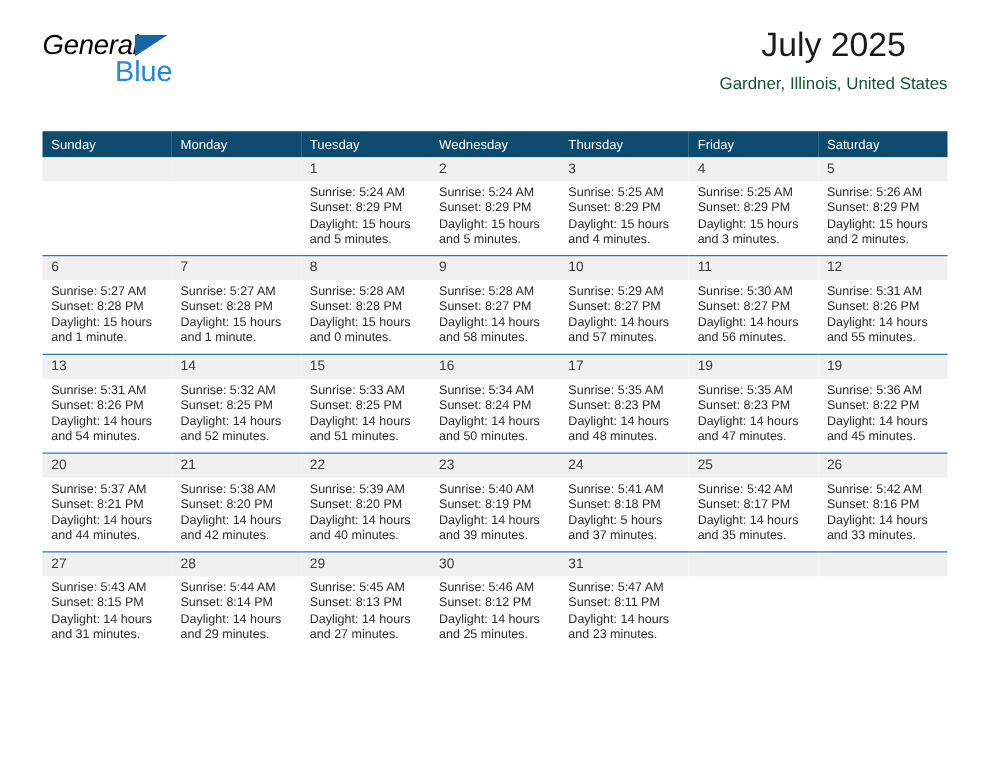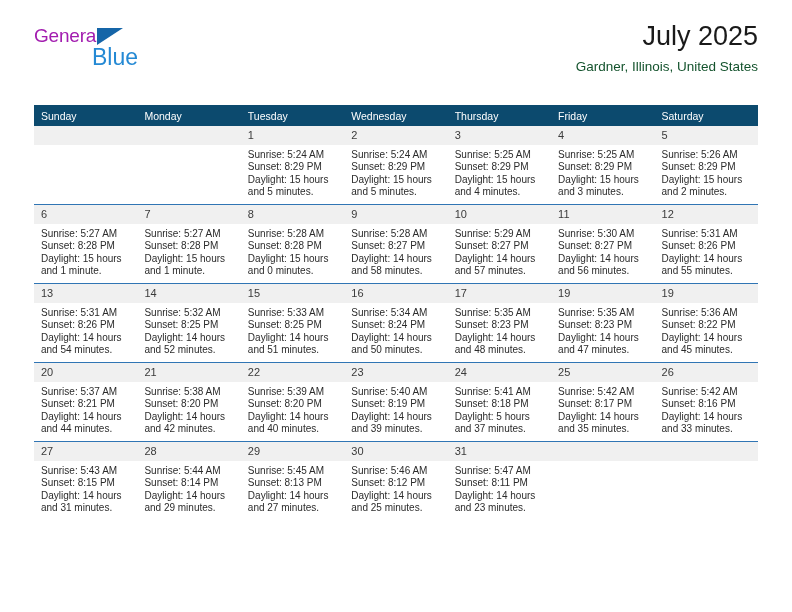--- a/index.html
+++ b/index.html
@@ -30,25 +30,26 @@
     box-sizing: border-box;
   }
   .logo {
     position: absolute;
     left: 0;
     top: 24px;
     width: 210px;
     height: 48px;
   }
   .logo-general {
-    font-size: 19px;
-    color: #a21caf;
+    font-size: 22px;
+    color: #000000;
     letter-spacing: -0.2px;
     line-height: 24px;
     display: inline-block;
+    font-style: italic;
   }
   .logo-tri {
     display: inline-block;
     width: 0;
     height: 0;
     border-left: 26px solid #1565a8;
     border-bottom: 17px solid transparent;
     vertical-align: top;
     margin-left: -3px;
     margin-top: 4px;
@@ -59,21 +60,21 @@
     top: 21px;
     font-size: 23px;
     color: #2489d4;
     line-height: 24px;
     text-align: right;
   }
   .title-block {
     position: absolute;
     right: 0;
     top: 20px;
-    text-align: right;
+    text-align: center;
   }
   .cal-title {
     font-size: 27px;
     color: #1a1a1a;
     line-height: 32px;
     white-space: nowrap;
   }
   .cal-subtitle {
     font-size: 13.5px;
     color: #14532d;

